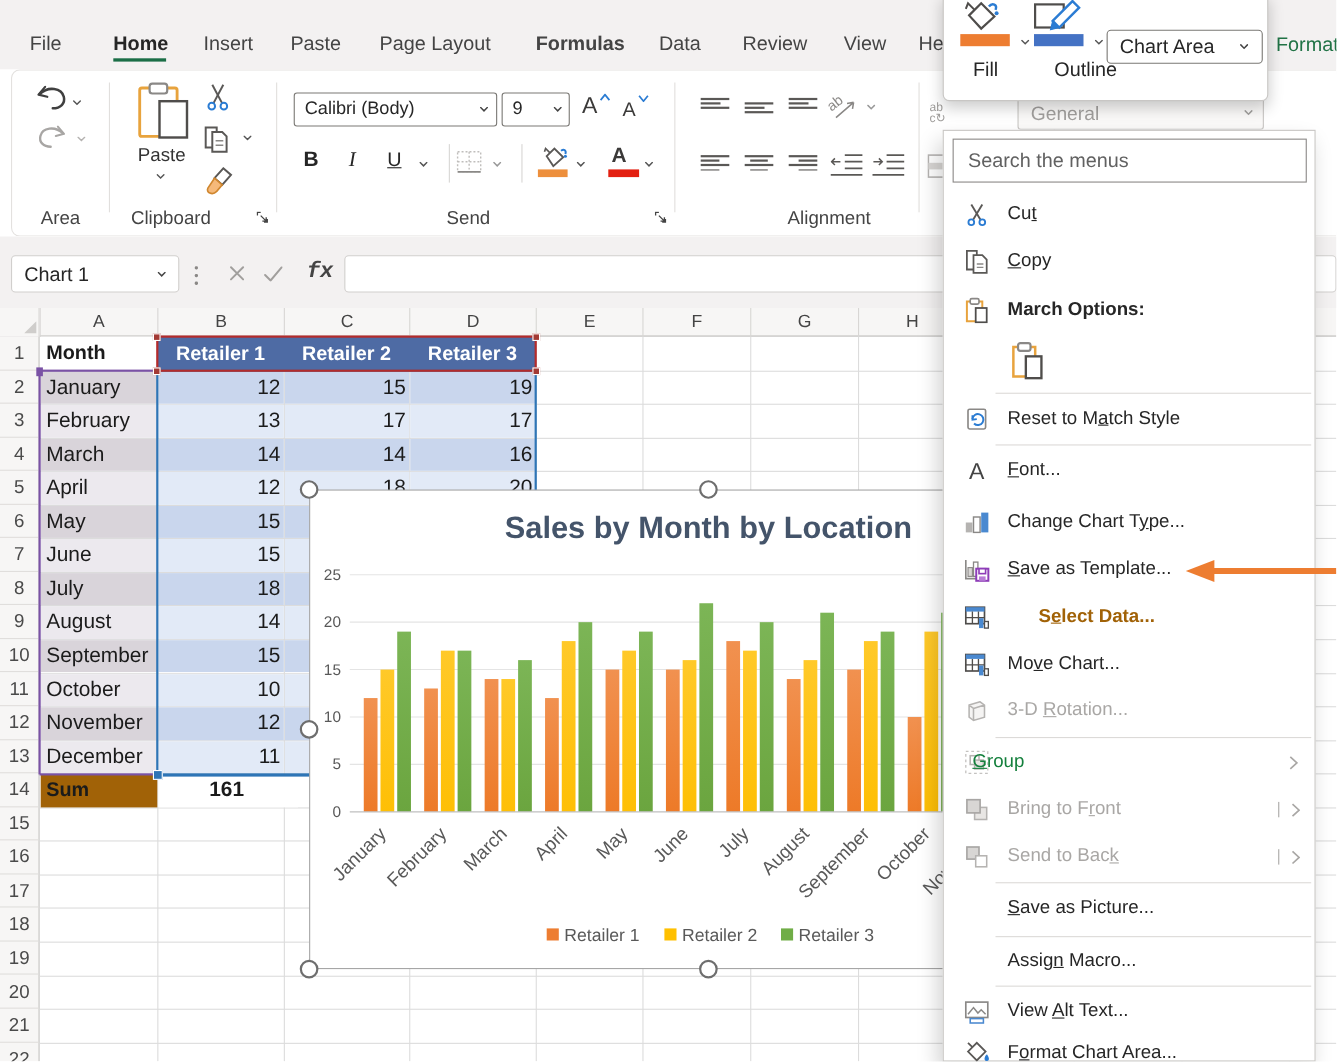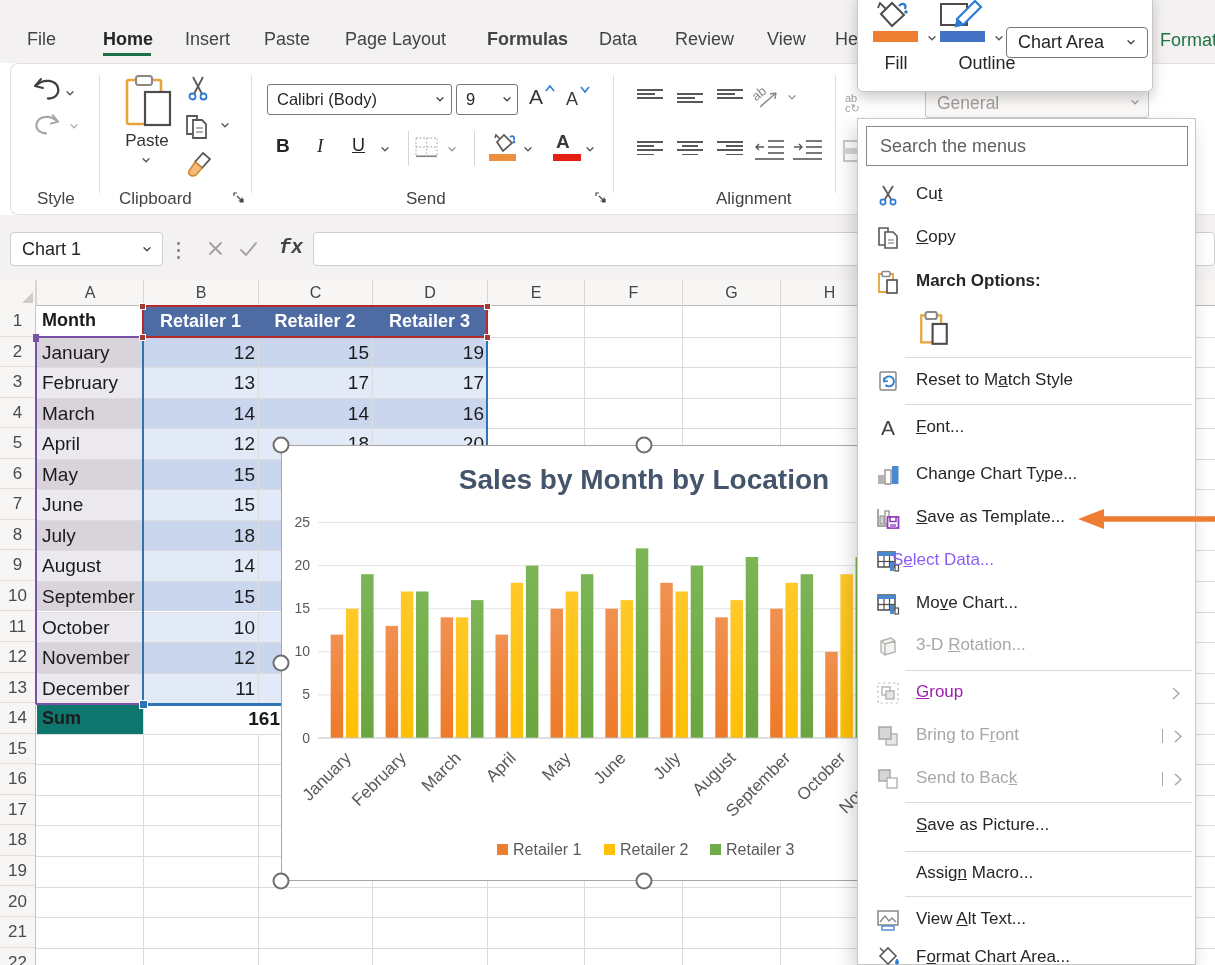--- a/index.html
+++ b/index.html
@@ -31,21 +31,21 @@
 <svg style="position:absolute;left:66px;top:91px" width="8" height="5" viewBox="0 0 8 5">
     <path d="M1 0.8 L4 3.8 L7 0.8" stroke="#555" stroke-width="1.3" fill="none" stroke-linecap="round"></path>
   </svg>
 <svg class="abs" style="left:33px;top:113px" width="28" height="23" viewBox="0 0 30 24">
 <path d="M21 2 L27 9 L19 11" stroke="#a8a6a4" stroke-width="2" fill="none" stroke-linecap="round" stroke-linejoin="round"></path>
 <path d="M26 8.5 C18 1, 6 3, 4 11 C2.5 17, 7 21.5, 14 21.5" stroke="#a8a6a4" stroke-width="2.3" fill="none" stroke-linecap="round"></path>
 </svg>
 <svg style="position:absolute;left:70px;top:124px" width="8" height="5" viewBox="0 0 8 5">
     <path d="M1 0.8 L4 3.8 L7 0.8" stroke="#b5b3b1" stroke-width="1.3" fill="none" stroke-linecap="round"></path>
   </svg>
-<div class="abs" style="left:37px;top:189px;font-size:17px;color:#444">Style</div>
+<div class="abs" style="left:37px;top:189px;font-size:17px;color:#444">Area</div>
 <svg class="abs" style="left:124px;top:73px" width="50" height="56" viewBox="0 0 50 56">
 <rect x="3" y="7" width="34" height="44" rx="2" fill="#fff" stroke="#e8a33d" stroke-width="2.6"></rect>
 <rect x="12" y="3" width="16" height="9" rx="2.5" fill="#fff" stroke="#8a8886" stroke-width="2"></rect>
 <rect x="21" y="19" width="25" height="33" fill="#fff" stroke="#4f4d4b" stroke-width="2.2"></rect>
 </svg>
 <div class="abs" style="left:124px;top:131px;width:46px;text-align:center;font-size:17px;color:#333">Paste</div>
 <svg style="position:absolute;left:142px;top:158px" width="8" height="5" viewBox="0 0 8 5">
     <path d="M1 0.8 L4 3.8 L7 0.8" stroke="#555" stroke-width="1.3" fill="none" stroke-linecap="round"></path>
   </svg>
 <svg class="abs" style="left:187px;top:76px" width="22" height="26" viewBox="0 0 22 26">
@@ -330,22 +330,22 @@
 <div class="abs" style="left:259px;top:332.5px;width:113px;height:29.6px;background:#e2eaf7;font-size:19px;color:#1b1b1b;text-align:right;line-height:29.6px;padding-right:3px">19</div>
 <div class="abs" style="left:373px;top:332.5px;width:114px;height:29.6px;background:#e2eaf7;font-size:19px;color:#1b1b1b;text-align:right;line-height:29.6px;padding-right:3px">21</div>
 <div class="abs" style="left:37px;top:363.1px;width:106px;height:29.6px;background:#d9d4da;font-size:19px;color:#1b1b1b;line-height:29.6px;padding-left:5px;overflow:hidden">November</div>
 <div class="abs" style="left:144px;top:363.1px;width:114px;height:29.6px;background:#c9d6ed;font-size:19px;color:#1b1b1b;text-align:right;line-height:29.6px;padding-right:3px">12</div>
 <div class="abs" style="left:259px;top:363.1px;width:113px;height:29.6px;background:#c9d6ed;font-size:19px;color:#1b1b1b;text-align:right;line-height:29.6px;padding-right:3px">16</div>
 <div class="abs" style="left:373px;top:363.1px;width:114px;height:29.6px;background:#c9d6ed;font-size:19px;color:#1b1b1b;text-align:right;line-height:29.6px;padding-right:3px">18</div>
 <div class="abs" style="left:37px;top:393.6px;width:106px;height:29.6px;background:#ece9ee;font-size:19px;color:#1b1b1b;line-height:29.6px;padding-left:5px;overflow:hidden">December</div>
 <div class="abs" style="left:144px;top:393.6px;width:114px;height:29.6px;background:#e2eaf7;font-size:19px;color:#1b1b1b;text-align:right;line-height:29.6px;padding-right:3px">11</div>
 <div class="abs" style="left:259px;top:393.6px;width:113px;height:29.6px;background:#e2eaf7;font-size:19px;color:#1b1b1b;text-align:right;line-height:29.6px;padding-right:3px">15</div>
 <div class="abs" style="left:373px;top:393.6px;width:114px;height:29.6px;background:#e2eaf7;font-size:19px;color:#1b1b1b;text-align:right;line-height:29.6px;padding-right:3px">17</div>
-<div class="abs" style="left:37px;top:424.2px;width:106px;height:29.6px;background:#0f766e;font-size:18px;font-weight:700;color:#1b1b1b;line-height:29.6px;padding-left:5px">Sum</div>
-<div class="abs" style="left:156px;top:424.2px;width:127px;height:29.6px;background:#fff;font-size:19px;font-weight:700;color:#1b1b1b;text-align:right;line-height:29.6px;padding-right:3px">161</div>
+<div class="abs" style="left:37px;top:424.2px;width:106px;height:29.6px;background:#a16207;font-size:18px;font-weight:700;color:#1b1b1b;line-height:29.6px;padding-left:5px">Sum</div>
+<div class="abs" style="left:144px;top:424.2px;width:127px;height:29.6px;background:#fff;font-size:19px;font-weight:700;color:#1b1b1b;text-align:center;line-height:29.6px;padding-right:3px">161</div>
 </div>
 <div class="abs" style="left:142px;top:337px;width:2.4px;height:367px;background:#2e75b6"></div>
 <div class="abs" style="left:486px;top:337px;width:2.4px;height:367px;background:#2e75b6"></div>
 <div class="abs" style="left:142px;top:703px;width:346px;height:2.6px;background:#2e75b6"></div>
 <div class="abs" style="left:143px;top:336px;width:345px;height:2px;background:#2e75b6"></div>
 <div class="abs" style="left:36px;top:336px;width:107px;height:2.4px;background:#7a52a5"></div>
 <div class="abs" style="left:36px;top:703px;width:107px;height:2.4px;background:#7a52a5"></div>
 <div class="abs" style="left:35px;top:337px;width:2.4px;height:367px;background:#7a52a5"></div>
 <div class="abs" style="left:33px;top:334px;width:6px;height:8px;background:#7a52a5"></div>
 <div class="abs" style="left:139px;top:700px;width:9px;height:9px;background:#2e75b6;border:1px solid #fff"></div>
@@ -527,42 +527,42 @@
 <div class="abs" style="left:916px;top:507px;font-size:17px;color:#262626;font-weight:400;white-space:nowrap"><u>S</u>ave as Template...</div>
 <div class="abs" style="left:876px;top:549px;width:24px;height:24px"><svg width="24" height="24" viewBox="0 0 24 24">
 <rect x="2" y="3" width="17" height="15" fill="#fff" stroke="#4f4d4b" stroke-width="1.5"></rect>
 <rect x="2" y="3" width="17" height="4" fill="#4a89d0"></rect>
 <line x1="8" y1="7" x2="8" y2="18" stroke="#4f4d4b" stroke-width="1.2"></line>
 <line x1="13.5" y1="7" x2="13.5" y2="18" stroke="#4f4d4b" stroke-width="1.2"></line>
 <line x1="2" y1="12.5" x2="19" y2="12.5" stroke="#4f4d4b" stroke-width="1.2"></line>
 <rect x="14" y="13" width="4" height="9" fill="#4a89d0"></rect>
 <rect x="19" y="16" width="3.5" height="6" fill="#fff" stroke="#4f4d4b" stroke-width="1.2"></rect>
     </svg></div>
-<div class="abs" style="left:892px;top:550px;font-size:17px;color:#8b5cf6;font-weight:400;white-space:nowrap">S<u>e</u>lect Data...</div>
+<div class="abs" style="left:944px;top:550px;font-size:17px;color:#a16207;font-weight:700;white-space:nowrap">S<u>e</u>lect Data...</div>
 <div class="abs" style="left:876px;top:592px;width:24px;height:24px"><svg width="24" height="24" viewBox="0 0 24 24">
 <rect x="2" y="3" width="17" height="15" fill="#fff" stroke="#4f4d4b" stroke-width="1.5"></rect>
 <rect x="2" y="3" width="17" height="4" fill="#4a89d0"></rect>
 <line x1="8" y1="7" x2="8" y2="18" stroke="#4f4d4b" stroke-width="1.2"></line>
 <line x1="13.5" y1="7" x2="13.5" y2="18" stroke="#4f4d4b" stroke-width="1.2"></line>
 <line x1="2" y1="12.5" x2="19" y2="12.5" stroke="#4f4d4b" stroke-width="1.2"></line>
 <rect x="14" y="13" width="4" height="9" fill="#4a89d0"></rect>
 <rect x="19" y="16" width="3.5" height="6" fill="#fff" stroke="#4f4d4b" stroke-width="1.2"></rect>
     </svg></div>
 <div class="abs" style="left:916px;top:593px;font-size:17px;color:#262626;font-weight:400;white-space:nowrap">Mo<u>v</u>e Chart...</div>
 <div class="abs" style="left:876px;top:634px;width:24px;height:24px"><svg width="24" height="24" viewBox="0 0 24 24">
 <path d="M5 7 L15 4 L19 7 L19 18 L9 21 L5 18 Z M5 7 L15 4 M9 10 L19 7 M9 10 L9 21 M5 7 L9 10" fill="#f5f4f3" stroke="#b5b3b1" stroke-width="1.4"></path>
     </svg></div>
 <div class="abs" style="left:916px;top:635px;font-size:17px;color:#a9a7a5;font-weight:400;white-space:nowrap">3-D <u>R</u>otation...</div>
 <div class="abs" style="left:905px;top:670px;width:287px;height:1px;background:#dcdad8"></div>
 <div class="abs" style="left:876px;top:681px;width:24px;height:24px"><svg width="24" height="24" viewBox="0 0 24 24">
 <rect x="2" y="2" width="20" height="20" fill="none" stroke="#c4c2c0" stroke-width="1.2" stroke-dasharray="2.5 2.5"></rect>
 <rect x="6" y="6" width="8" height="8" fill="#fff" stroke="#b5b3b1" stroke-width="1.4"></rect>
 <rect x="10" y="10" width="8" height="8" fill="#e8e6e4" stroke="#b5b3b1" stroke-width="1.4"></rect>
     </svg></div>
-<div class="abs" style="left:916px;top:682px;font-size:17px;color:#a21caf;font-weight:400;white-space:nowrap"><u>G</u>roup</div>
+<div class="abs" style="left:884px;top:682px;font-size:17px;color:#15803d;font-weight:400;white-space:nowrap"><u>G</u>roup</div>
 <svg class="abs" style="left:1172px;top:687px" width="8" height="13" viewBox="0 0 8 13">
     <path d="M1 1 L7 6.5 L1 12" stroke="#a9a7a5" stroke-width="1.5" fill="none"></path>
   </svg>
 <div class="abs" style="left:876px;top:724px;width:24px;height:24px"><svg width="24" height="24" viewBox="0 0 24 24">
 <rect x="10" y="10" width="11" height="11" fill="#e8e6e4" stroke="#b5b3b1" stroke-width="1.4"></rect>
 <rect x="3" y="3" width="12" height="12" fill="#d8d6d4" stroke="#a8a6a4" stroke-width="1.5"></rect>
     </svg></div>
 <div class="abs" style="left:916px;top:725px;font-size:17px;color:#a9a7a5;font-weight:400;white-space:nowrap">Bring to F<u>r</u>ont</div>
 <div class="abs" style="left:1162px;top:729px;width:1.4px;height:14px;background:#a9a7a5"></div>
 <svg class="abs" style="left:1174px;top:730px" width="8" height="13" viewBox="0 0 8 13">

